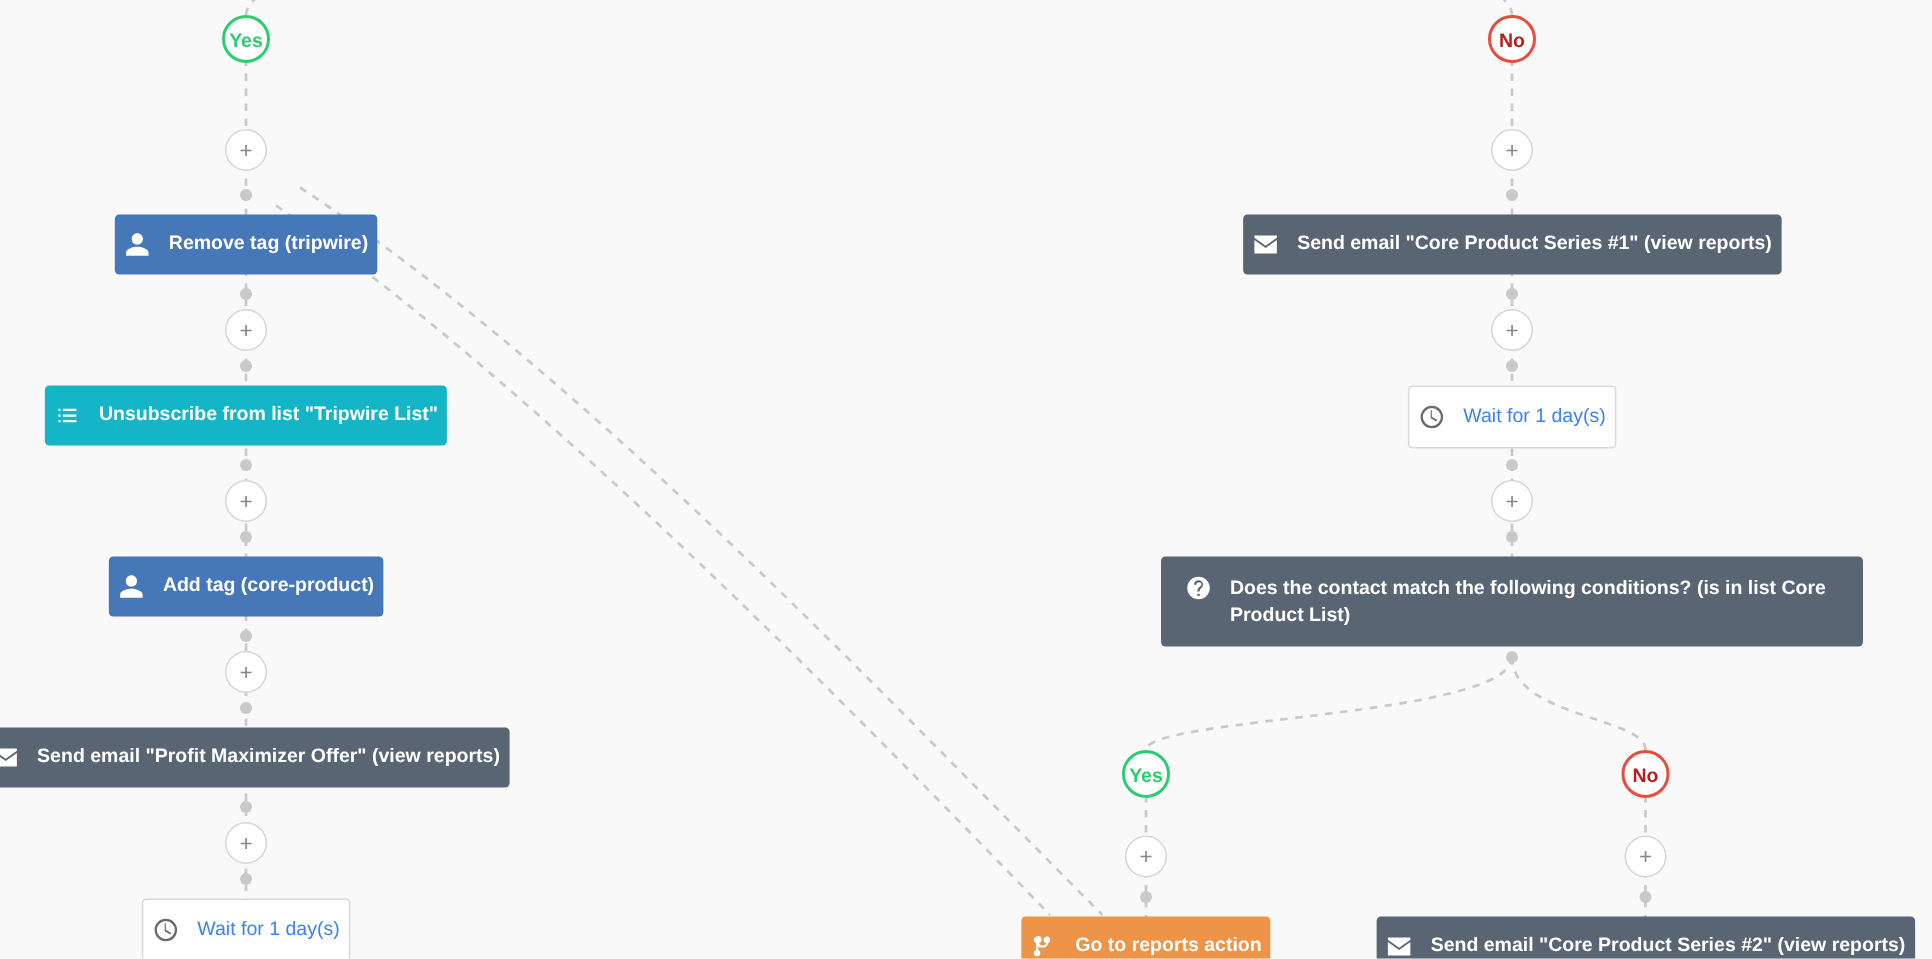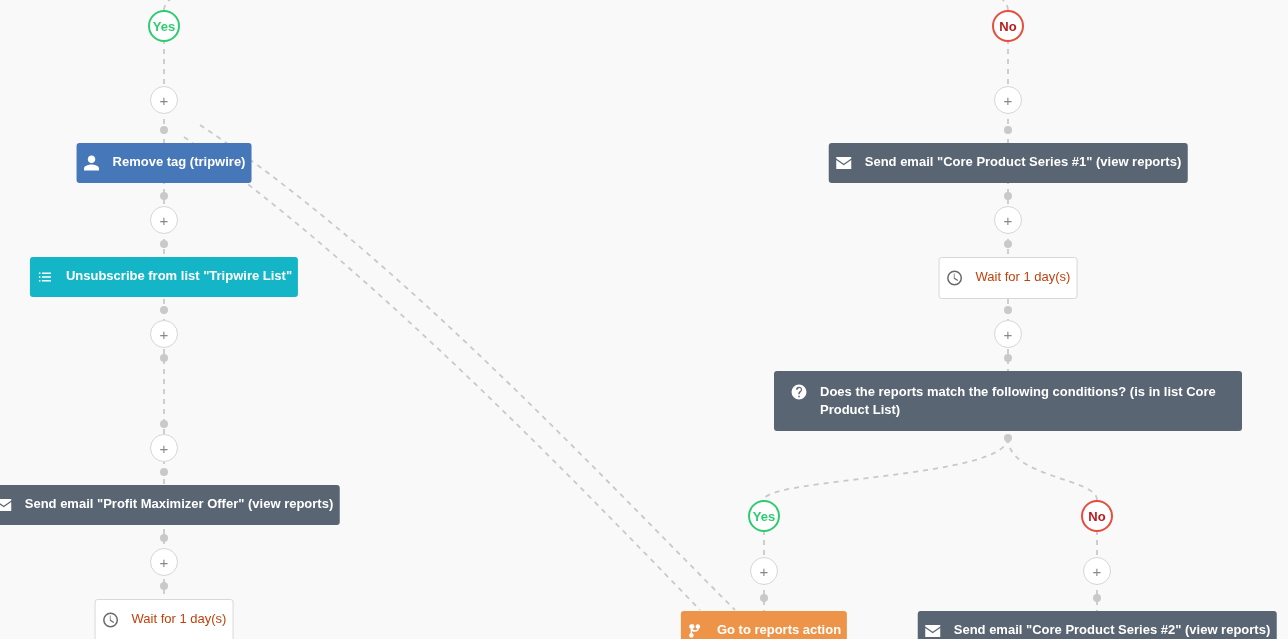--- a/index.html
+++ b/index.html
@@ -21,21 +21,21 @@
     background:#fff;border:1px solid #d6d6d6;display:flex;
     align-items:center;justify-content:center;transform:translate(-50%,-50%);
     color:#888;font-size:15px;font-weight:400;cursor:pointer}
   .node{position:absolute;transform:translateX(-50%);
     border-radius:3px;display:flex;align-items:flex-start;
     padding:11px 6px;color:#fff;font-weight:600;
     font-size:13px;white-space:nowrap;cursor:pointer}
   .node.blue{background:#4677b8}
   .node.teal{background:#15b5c8}
   .node.gray{background:#596572}
-  .node.lgray{background:#fff;border:1px solid #d8d8d8;color:#c2410c;
+  .node.lgray{background:#fff;border:1px solid #d8d8d8;color:#3b82f6;
     font-weight:500}
   .node.orange{background:#ed9448}
   .node.cond{background:#596572;white-space:normal;width:468px;
     padding:12px 16px;line-height:1.4;font-weight:600;
     box-sizing:border-box;align-items:flex-start}
   .node svg{flex:none;margin-right:12px}
   .node.cond svg{margin-top:0}
   .ic{width:18px;height:18px;fill:#fff}
   .ic.dark{fill:#6a6a6a}
 </style>
@@ -83,20 +83,26 @@
   <svg class="ic" viewBox="0 0 24 24">
     <path d="M4 6h2v2H4zM4 11h2v2H4zM4 16h2v2H4zM8 6h12v2H8zM8 11h12v2H8zM8 16h12v2H8z"></path>
   </svg>
   <span>Unsubscribe from list "Tripwire List"</span>
 </div>
 
 <div class="dot" style="left:164px;top:310px"></div>
 <div class="plus" style="left:164px;top:334px">+</div>
 <div class="dot" style="left:164px;top:358px"></div>
 
+<div class="node blue" style="left:164px;top:371px">
+  <svg class="ic" viewBox="0 0 24 24">
+    <path d="M12 12c2.8 0 5-2.2 5-5s-2.2-5-5-5-5 2.2-5 5 2.2 5 5 5zm0 2c-3.3 0-10 1.7-10 5v3h20v-3c0-3.3-6.7-5-10-5z"></path>
+  </svg>
+  <span>Add tag (core-product)</span>
+</div>
 
 <div class="dot" style="left:164px;top:424px"></div>
 <div class="plus" style="left:164px;top:448px">+</div>
 <div class="dot" style="left:164px;top:472px"></div>
 
 <div class="node gray" style="left:164px;top:485px">
   <svg class="ic" viewBox="0 0 24 24">
     <path d="M2 4h20v2L12 13 2 6zM2 8l10 7 10-7v12H2z"></path>
   </svg>
   <span>Send email "Profit Maximizer Offer" (view reports)</span>
@@ -137,21 +143,21 @@
 </div>
 
 <div class="dot" style="left:1008px;top:310px"></div>
 <div class="plus" style="left:1008px;top:334px">+</div>
 <div class="dot" style="left:1008px;top:358px"></div>
 
 <div class="node cond" style="left:1008px;top:371px">
   <svg class="ic" viewBox="0 0 24 24">
     <path d="M12 2a10 10 0 1 0 0 20 10 10 0 0 0 0-20zm1 17h-2v-2h2zm1.8-7.3l-.9.9c-.7.7-.9 1.2-.9 2.4h-2v-.5c0-1.1.4-2 1.1-2.7l1.2-1.2A1.9 1.9 0 0 0 12 7a2 2 0 0 0-2 2H8a4 4 0 0 1 8 0c0 .9-.4 1.7-1.2 2.7z"></path>
   </svg>
-  <span>Does the reports match the following conditions? (is in list Core Product List)</span>
+  <span>Does the contact match the following conditions? (is in list Core Product List)</span>
 </div>
 
 <div class="dot" style="left:1008px;top:438px"></div>
 
 <div class="circ yes" style="left:764px;top:516px">Yes</div>
 <div class="plus" style="left:764px;top:571px">+</div>
 <div class="dot" style="left:764px;top:598px"></div>
 
 <div class="node orange" style="left:764px;top:611px">
   <svg class="ic" viewBox="0 0 24 24">

